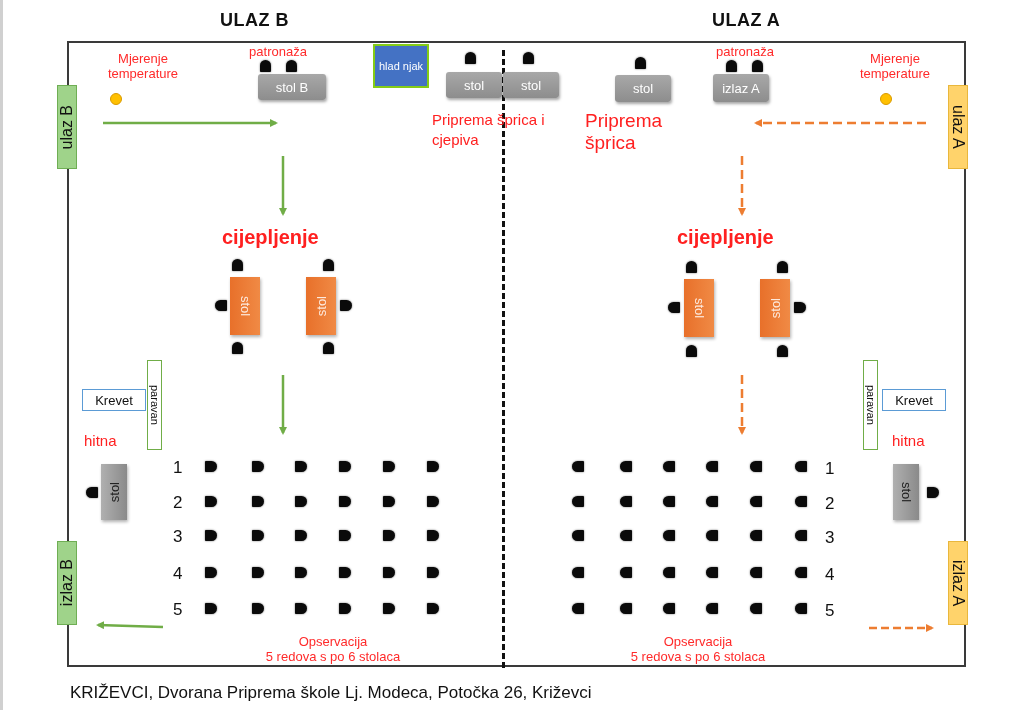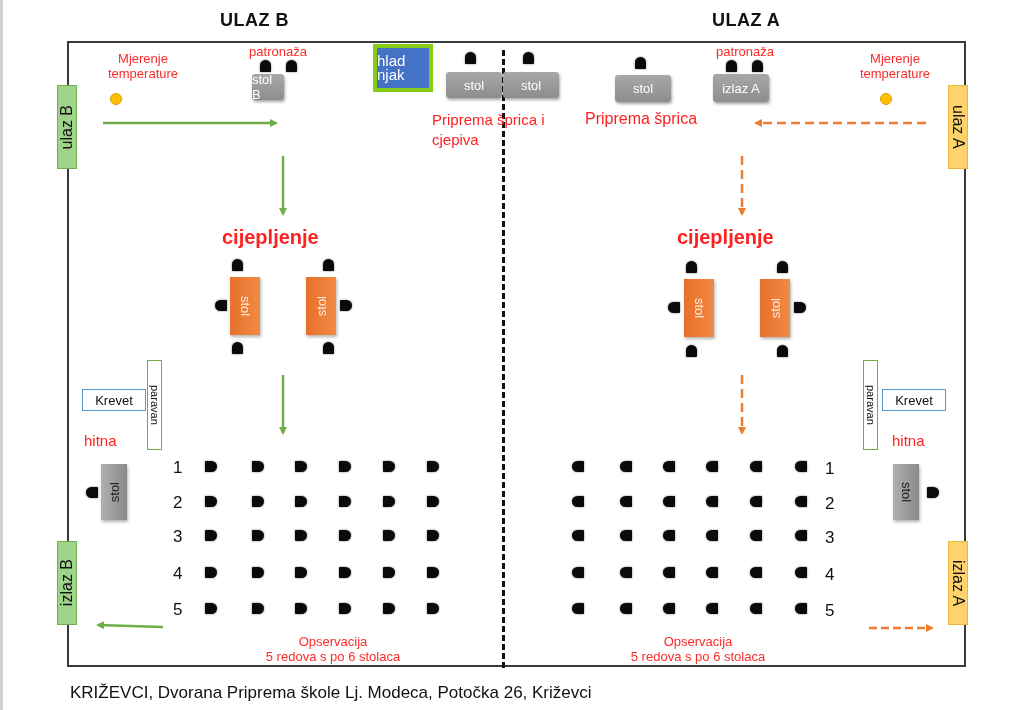--- a/index.html
+++ b/index.html
@@ -20,21 +20,21 @@
   .otable { position:absolute; width:30px; height:58px; background:linear-gradient(90deg,#e8702a,#f08a45); color:#fde9dc; font-size:13px; display:flex; align-items:center; justify-content:center; box-shadow:1px 2px 3px rgba(0,0,0,0.3); }
   .otable span, .vgtable span { writing-mode:vertical-rl; white-space:nowrap; }
   .otable.rot180 span { transform:rotate(180deg); }
   .vgtable { position:absolute; width:26px; height:56px; background:linear-gradient(90deg,#b0b0b0,#8a8a8a); color:#222; font-size:13px; display:flex; align-items:center; justify-content:center; box-shadow:1px 2px 3px rgba(0,0,0,0.3); }
   .vgtable.rot180 span { transform:rotate(180deg); }
   .chair { position:absolute; width:11px; height:12px; background:#0a0a0a; box-shadow:0 0 2px rgba(0,0,0,0.6); }
   .chair.up { border-radius:6px 6px 1px 1px; }
   .chair.right { border-radius:1px 6px 6px 1px; width:12px; height:11px; }
   .chair.left { border-radius:6px 1px 1px 6px; width:12px; height:11px; }
   .dot { position:absolute; width:12px; height:12px; border-radius:50%; background:#ffc000; border:1px solid #d99a00; box-sizing:border-box; }
-  .fridge { position:absolute; left:373px; top:44px; width:52px; height:40px; background:#4472c4; border:4px solid #84cc16; color:#fff; font-size:15px; line-height:14px; text-align:left; display:flex; align-items:center; justify-content:center; }
+  .fridge { position:absolute; left:373px; top:44px; width:52px; height:40px; background:#4472c4; border:2px solid #84cc16; color:#fff; font-size:11px; line-height:14px; text-align:right; display:flex; align-items:center; justify-content:center; }
   .krevet { position:absolute; width:64px; height:22px; border:1.5px solid #5b9bd5; box-sizing:border-box; background:#fff; font-size:13px; color:#111; display:flex; align-items:center; justify-content:center; }
   .paravan { position:absolute; width:15px; height:90px; border:1.5px solid #70ad47; box-sizing:border-box; background:#fff; display:flex; align-items:center; justify-content:center; }
   .paravan span { writing-mode:vertical-rl; font-size:11px; color:#111; white-space:nowrap; }
   .rownum { position:absolute; font-size:17px; color:#111; }
   .caption { position:absolute; left:70px; top:683px; font-size:17px; color:#111; }
   svg.arrows { position:absolute; left:0; top:0; }
 </style>
 </head>
 <body>
 
@@ -60,33 +60,33 @@
   </div>
 
 <div class="abs small-red" style="left:88px; top:51px; width:110px;">Mjerenje temperature</div>
 <div class="dot" style="left:110px; top:93px;"></div>
 <div class="abs small-red" style="left:840px; top:51px; width:110px;">Mjerenje temperature</div>
 <div class="dot" style="left:880px; top:93px;"></div>
 
 <div class="abs small-red" style="left:243px; top:44px; width:70px;">patronaža</div>
 <div class="chair up" style="left:260px; top:60px;"></div>
 <div class="chair up" style="left:286px; top:60px;"></div>
-<div class="gtable" style="left:252px; top:74px; width:32px; height:26px;">stol B</div>
+<div class="gtable" style="left:258px; top:74px; width:68px; height:26px;">stol B</div>
 
 <div class="fridge">hlad njak</div>
 
 <div class="chair up" style="left:465px; top:52px;"></div>
 <div class="chair up" style="left:523px; top:52px;"></div>
 <div class="gtable" style="left:446px; top:72px; width:56px; height:26px;">stol</div>
 <div class="gtable" style="left:503px; top:72px; width:56px; height:26px;">stol</div>
 <div class="abs red" style="left:432px; top:110px; width:140px; font-size:15px; line-height:20px;">Priprema šprica i cjepiva</div>
 
 <div class="chair up" style="left:635px; top:57px;"></div>
 <div class="gtable" style="left:615px; top:75px; width:56px; height:27px;">stol</div>
-<div class="abs red" style="left:585px; top:110px; width:125px; font-size:16px;">Priprema šprica</div>
+<div class="abs red" style="left:585px; top:110px; width:125px; font-size:19px;">Priprema šprica</div>
 
 <div class="abs small-red" style="left:710px; top:44px; width:70px;">patronaža</div>
 <div class="chair up" style="left:726px; top:60px;"></div>
 <div class="chair up" style="left:752px; top:60px;"></div>
 <div class="gtable" style="left:713px; top:74px; width:56px; height:28px;">izlaz A</div>
 
 <div class="abs red" style="left:222px; top:226px; width:120px; font-size:20px; font-weight:bold;">cijepljenje</div>
 <div class="otable" style="left:230px; top:277px;">
     <span>stol</span>
   </div>

